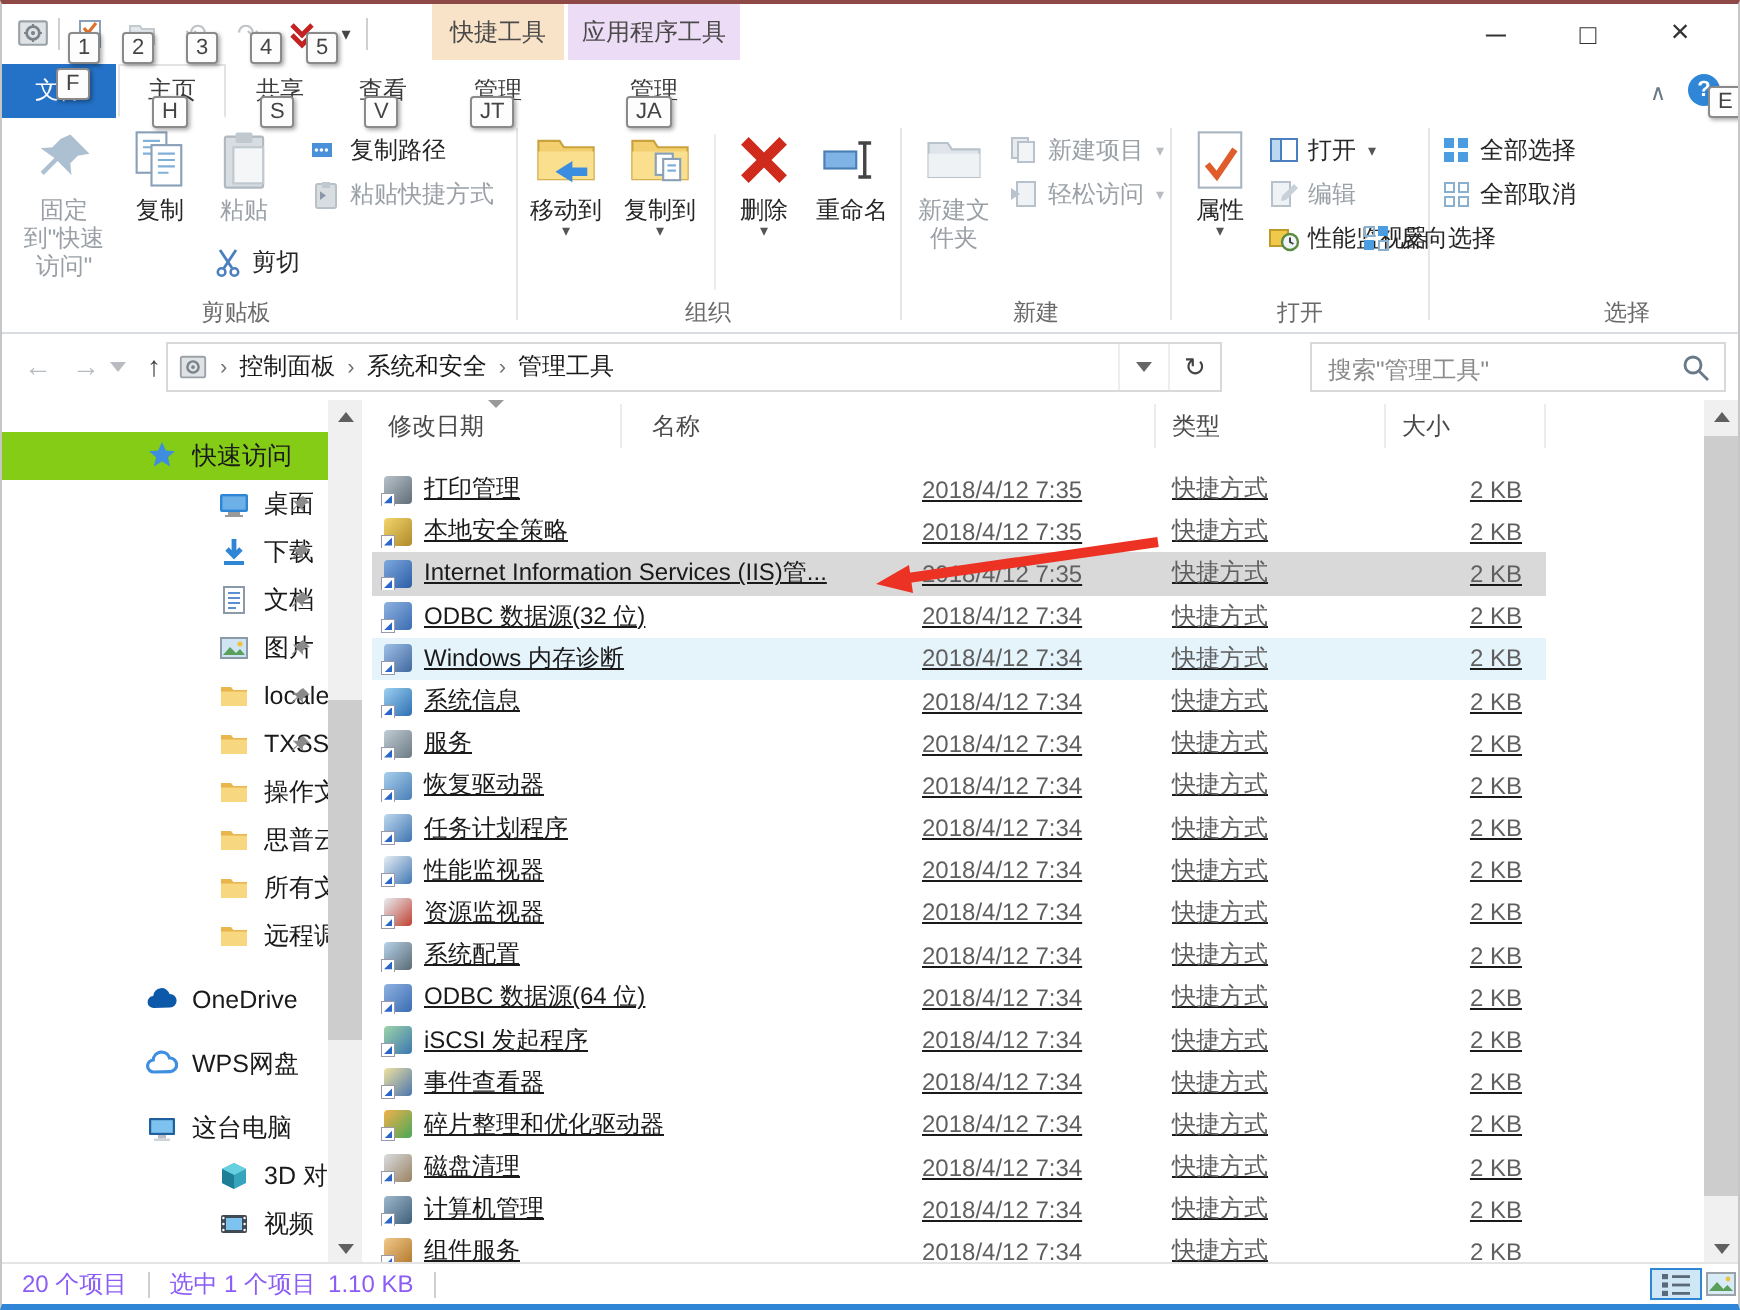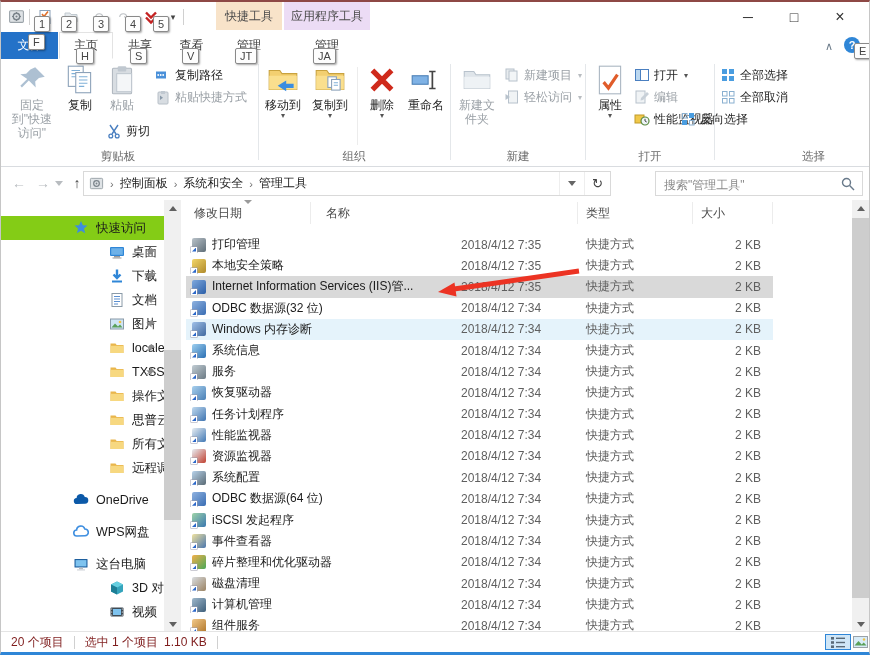--- a/index.html
+++ b/index.html
@@ -83,34 +83,34 @@
   .sb-tri-d{width:0;height:0;border-left:4px solid transparent;border-right:4px solid transparent;border-top:5px solid #606060;}
   .sb-thumb{position:absolute;left:0;width:17px;background:#cdcdcd;}
   
   #listhdr{position:absolute;left:185px;top:0;height:26px;display:flex;color:#4a4a4a;}
   .hcell{display:flex;align-items:center;padding-left:8px;box-sizing:border-box;border-right:1px solid #ececec;height:22px;margin-top:2px;}
   .hc-name{width:267px;padding-left:15px;}
   .hc-date{width:125px;position:relative;}
   .hc-type{width:115px;}
   .hc-size{width:80px;}
   #sortcaret{position:absolute;left:58px;top:-2px;width:0;height:0;border-left:4px solid transparent;border-right:4px solid transparent;border-top:4px solid #9a9a9a;}
-  #file-rows{position:absolute;left:185px;top:34px;width:587px;}
+  #file-rows{position:absolute;left:185px;top:34px;width:587px;text-decoration:underline;}
   .frow{display:flex;align-items:center;height:21.2px;}
   .frow.sel{background:#d9d9d9;}
   .frow.hov{background:#e5f3fb;}
   .fname{width:267px;display:flex;align-items:center;gap:6px;padding-left:6px;box-sizing:border-box;white-space:nowrap;overflow:hidden;color:#1a1a1a;}
   .fdate,.ftype{width:125px;color:#5f5f5f;box-sizing:border-box;padding-left:8px;}
   .ftype{width:115px;}
   .fsize{width:80px;color:#5f5f5f;text-align:right;box-sizing:border-box;padding-right:12px;}
   .ficon{position:relative;width:14px;height:14px;border-radius:2px;flex:none;}
   .ficon .sc{position:absolute;left:-1px;bottom:-1px;width:6px;height:6px;background:#fff;box-shadow:0 0 0 0.5px #99a;}
   .ficon .sc::after{content:"";position:absolute;left:1px;top:1px;width:4px;height:4px;background:#2a66c8;clip-path:polygon(0 100%,100% 0,100% 100%);}
   
   #statusbar{position:absolute;left:0;right:0;bottom:0;height:20px;background:#fff;border-top:1px solid #e4e4e4;display:flex;align-items:center;}
-  .stxt{color:#7f1d1d;font-size:12px;}
+  .stxt{color:#8b5cf6;font-size:12px;}
   .sdiv{width:1px;height:13px;background:#d0d0d0;margin:0 10px;}
   #view-details{position:absolute;right:18px;bottom:2px;width:26px;height:16px;background:#cfe6f7;border:1px solid #2f86d7;box-sizing:border-box;display:flex;align-items:center;justify-content:center;}
   #view-thumbs{position:absolute;right:1px;bottom:3px;width:15px;height:14px;}
   
   .keytip{position:absolute;z-index:60;background:#fdfdfd;border:1px solid #8a8a8a;border-radius:2px;padding:0 4px;font-size:11px;line-height:14px;color:#444;box-shadow:1px 1px 2px rgba(0,0,0,.35);}
   #arrow-overlay{position:absolute;left:0;top:0;width:870px;height:655px;pointer-events:none;z-index:40;}
 </style>
 </head>
 <body>
 

